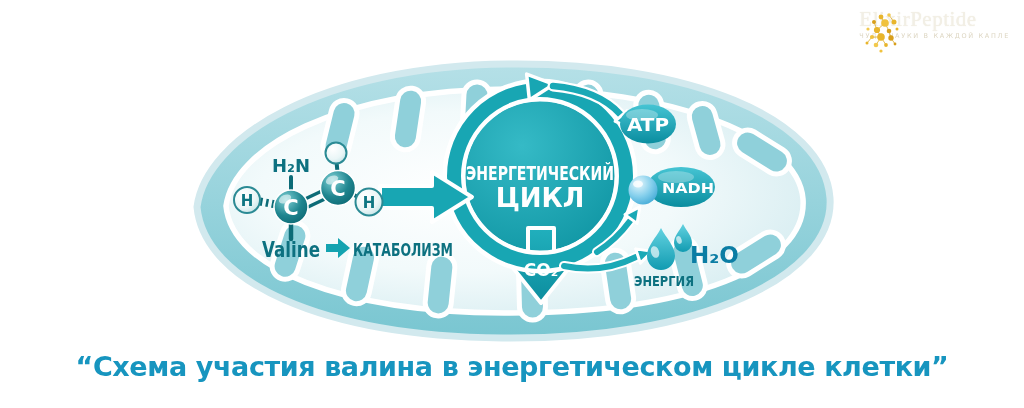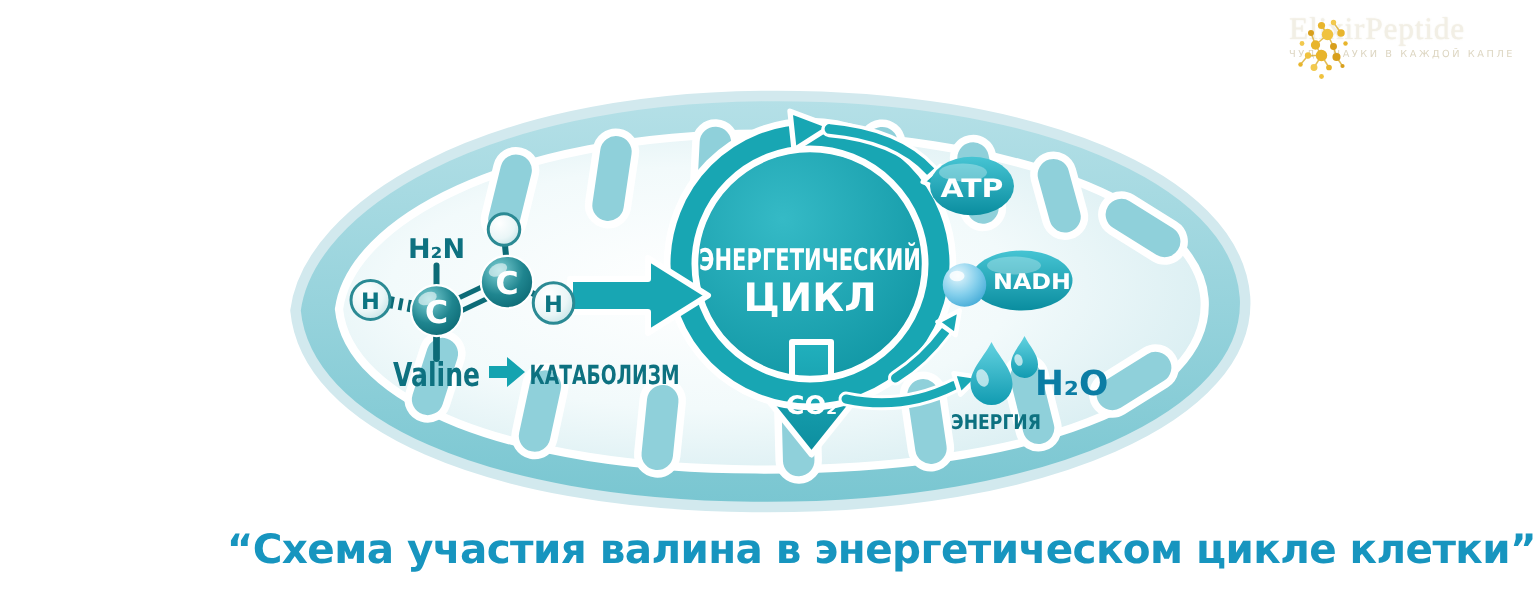--- a/index.html
+++ b/index.html
@@ -11,21 +11,21 @@
   svg text { font-family:"DejaVu Sans", sans-serif; }
 
   
   .cycle-title { fill:#ffffff; font-weight:bold; }
   .bubble-label { fill:#ffffff; font-weight:bold; }
   .dark-teal { fill:#0d7180; font-weight:bold; }
   .h2o-label { fill:#0b7da4; font-weight:bold; }
 
   
   .caption {
-    position:absolute; left:0; right:0; top:351px; text-align:right;
+    position:absolute; left:0; right:0; top:351px; text-align:center;
     font-weight:bold; font-size:27px; letter-spacing:-0.4px;
     color:#1795bf;
   }
 
   
   .logo { position:absolute; top:8px; right:14px; display:flex; align-items:center; gap:5px; }
   .logo-text { display:flex; flex-direction:column; align-items:flex-start; }
   .logo-brand {
     font-family:"Liberation Serif","DejaVu Serif",serif;
     font-size:21px; color:#f2efe5; letter-spacing:0.5px; line-height:22px;

